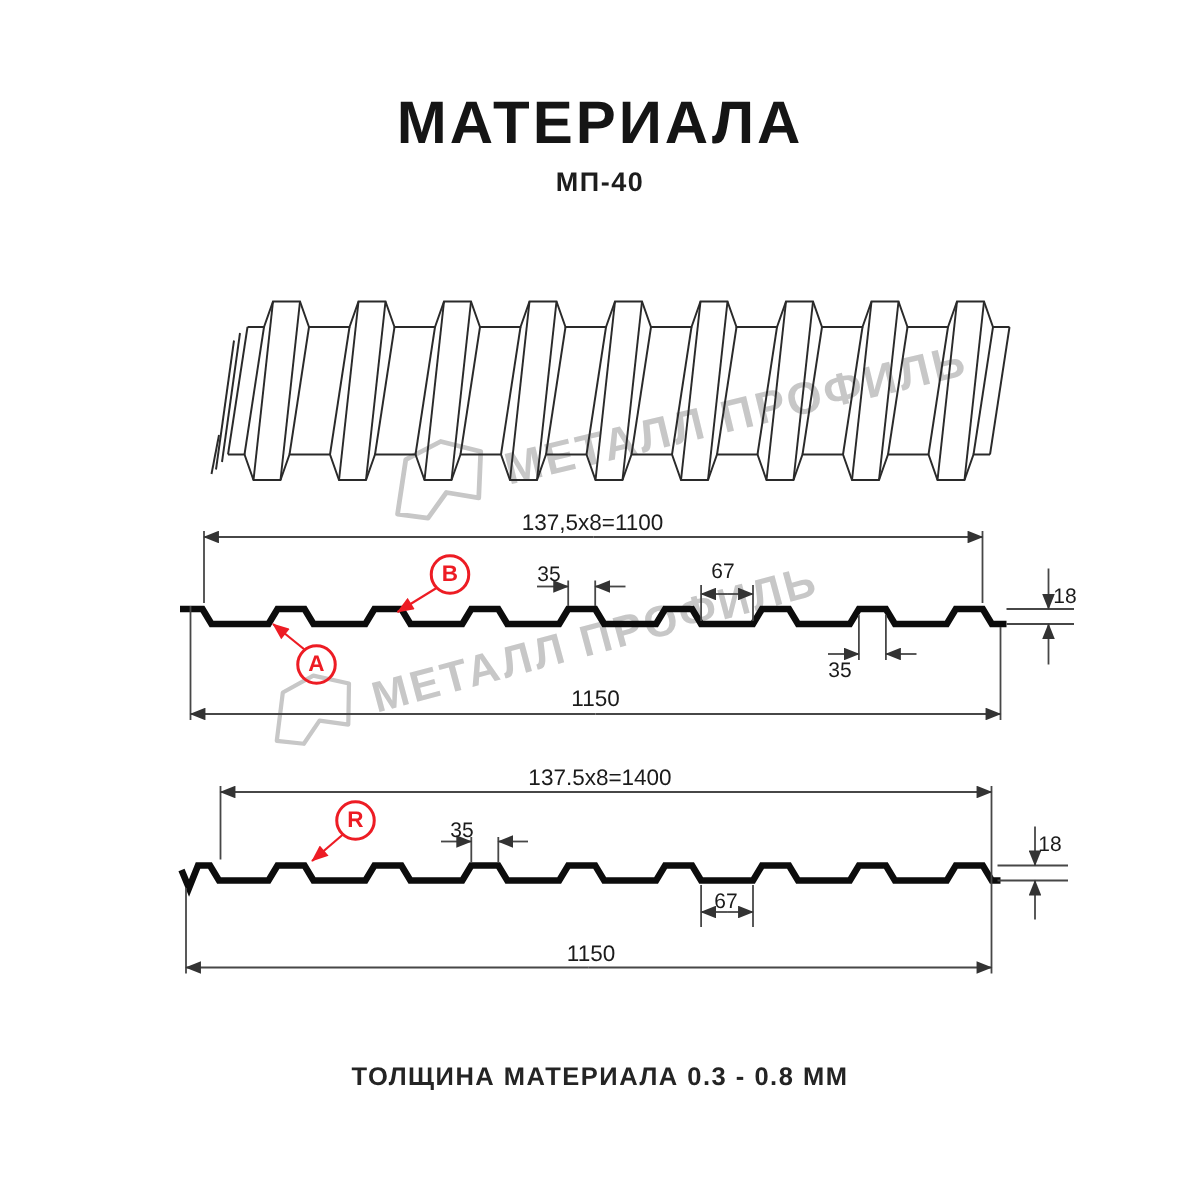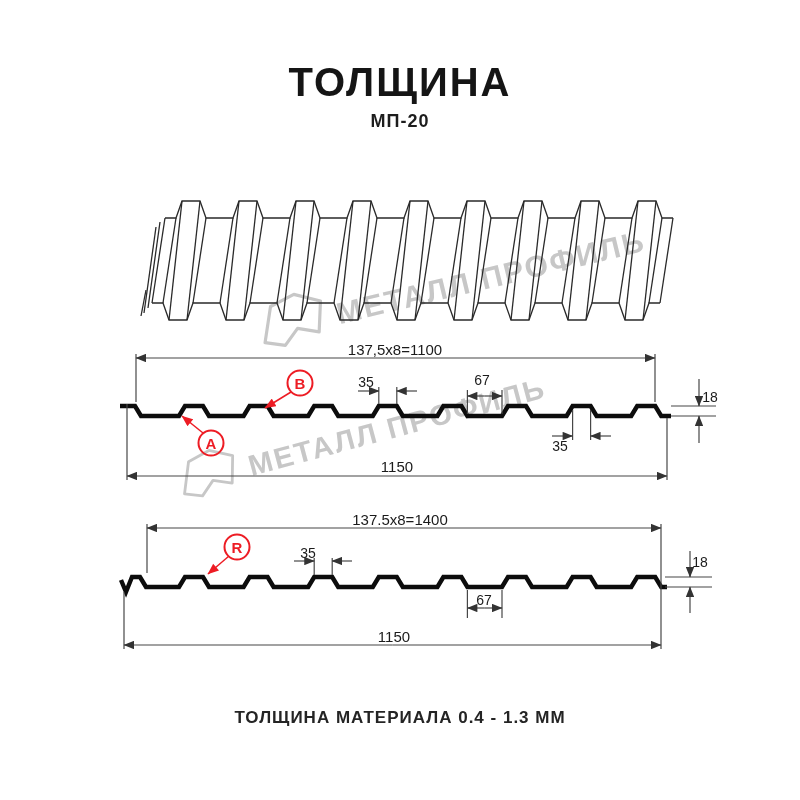--- a/index.html
+++ b/index.html
@@ -30,22 +30,22 @@
   .ltr{position:absolute;width:23px;height:23px;border:2.5px solid var(--red,#ed1c24);
        border-radius:50%;color:var(--red,#ed1c24);font-size:15px;font-weight:bold;
        display:flex;align-items:center;justify-content:center;transform:translate(-50%,-50%);
        background:transparent;line-height:1;}
 </style>
 </head>
 <body>
 
 <div class="page">
 
-  <h1 class="title">ТОЛЩИНА</h1>
-  <div class="subtitle">МП-20</div>
+  <h1 class="title">МАТЕРИАЛА</h1>
+  <div class="subtitle">МП-40</div>
 
   <div class="wm wm1">
     <svg width="70" height="64" viewBox="0 0 66 60">
       <path d="M3,40 L16,8 L40,2 L63,14 L55,42 L36,34 L21,47 Z" fill="none" stroke="#c7c7c7" stroke-width="3" stroke-linejoin="round"></path>
     </svg>
     <span class="wm-text">МЕТАЛЛ ПРОФИЛЬ</span>
   </div>
   <div class="wm wm2">
     <svg width="62" height="57" viewBox="0 0 66 60">
       <path d="M3,40 L16,8 L40,2 L63,14 L55,42 L36,34 L21,47 Z" fill="none" stroke="#c7c7c7" stroke-width="3" stroke-linejoin="round"></path>
@@ -170,14 +170,14 @@
   <div class="ltr" style="left:211px;top:443px">A</div>
   <div class="ltr" style="left:300px;top:383px">B</div>
 
   <span class="dim big" style="left:400px;top:519px">137.5x8=1400</span>
   <span class="dim" style="left:308px;top:553px">35</span>
   <span class="dim" style="left:484px;top:600px">67</span>
   <span class="dim" style="left:700px;top:562px">18</span>
   <span class="dim big" style="left:394px;top:636px">1150</span>
   <div class="ltr" style="left:237px;top:547px">R</div>
 
-  <div class="footer">ТОЛЩИНА МАТЕРИАЛА 0.4 - 1.3 ММ</div>
+  <div class="footer">ТОЛЩИНА МАТЕРИАЛА 0.3 - 0.8 ММ</div>
 </div>
 
 </body></html>

